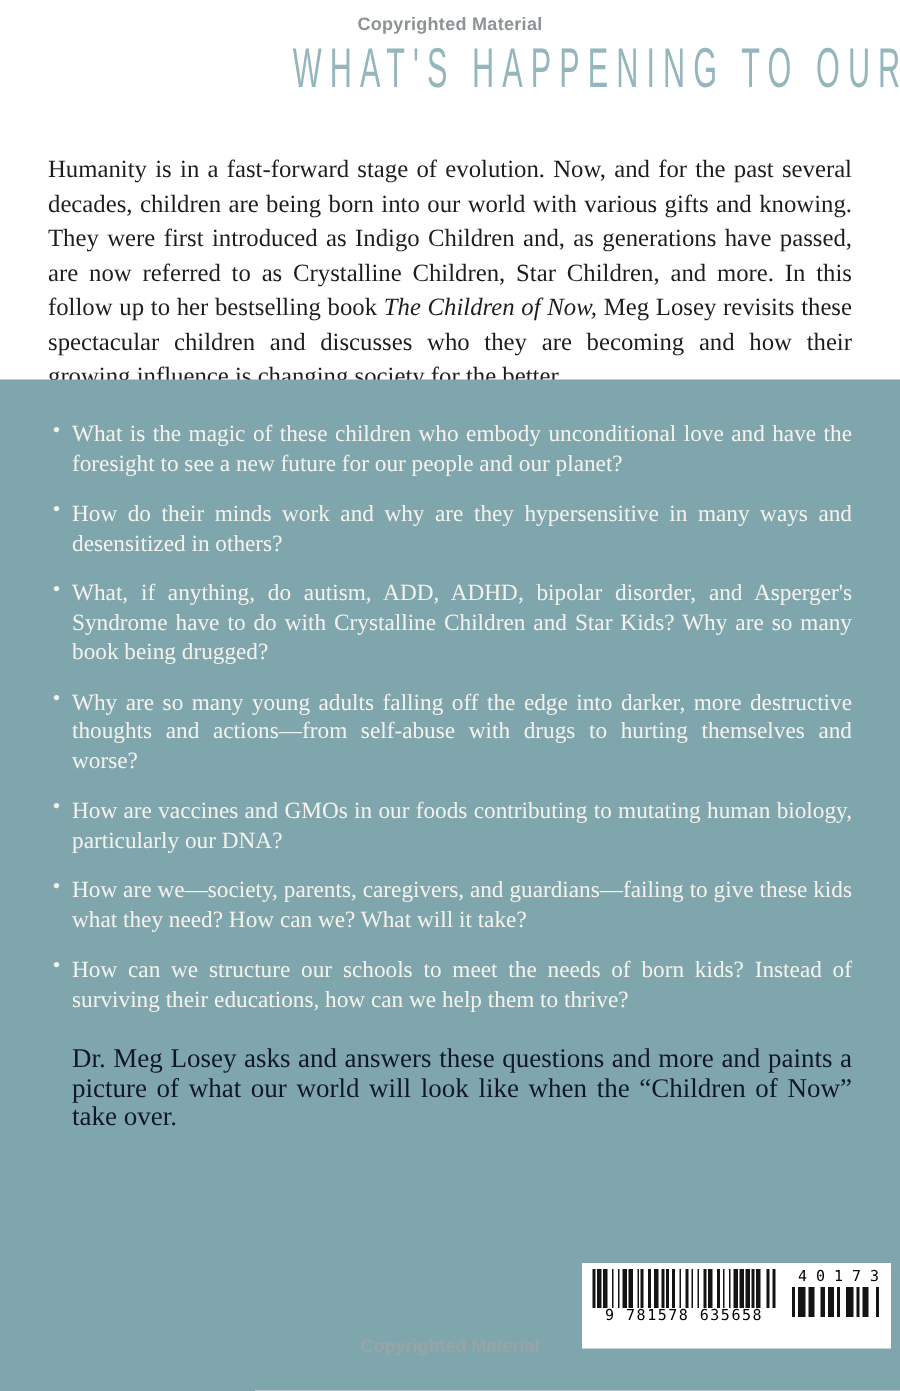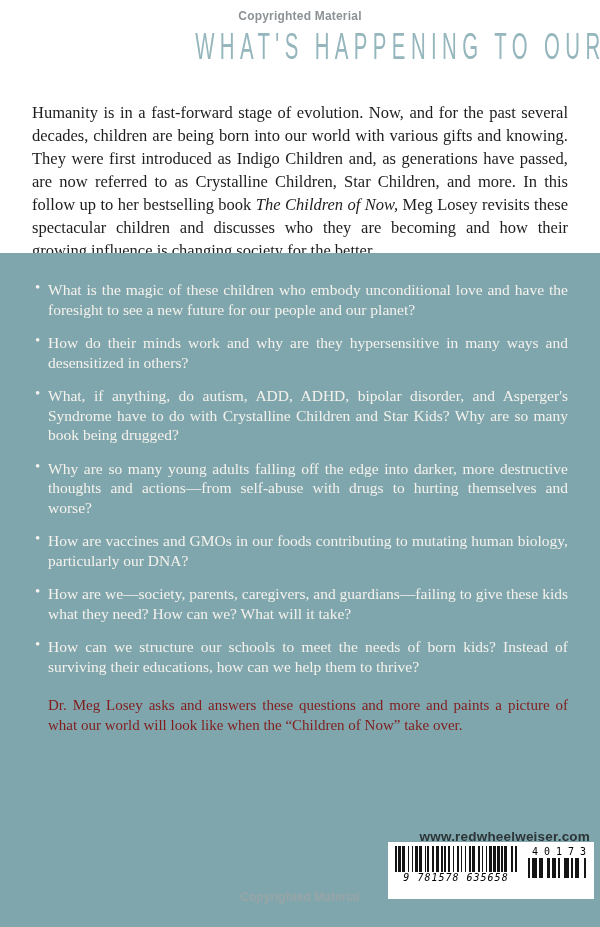--- a/index.html
+++ b/index.html
@@ -42,41 +42,41 @@
   ul.bullet-list li {
     position:relative; padding-left:13px; margin:0 0 14px 0;
     font-size:15.5px; line-height:19.5px; text-align:justify;
     color:#f4f2ec;
   }
   .bullet-marker {
     position:absolute; left:0; top:-2px; font-size:15px; color:#f4f2ec;
   }
   .closing {
     margin:20px 0 16px 13px; width:520px;
-    font-size:15px; line-height:19.5px; text-align:justify;
-    color:#7f1d1d;
+    font-size:18px; line-height:19.5px; text-align:justify;
+    color:#0f172a;
   }
 
   
   .website {
     position:absolute; top:576px; right:10px;
     font-family:"Liberation Sans", sans-serif; font-weight:bold;
     font-size:13.5px; color:#2b3437; letter-spacing:0.2px;
   }
   .barcode-box {
     position:absolute; top:589px; right:6px; width:206px; height:57px;
     background:#ffffff; box-sizing:border-box; padding:3px 6px 0 6px;
   }
   .bc-top {
     display:flex; justify-content:space-between; align-items:baseline;
     font-family:"Liberation Sans", sans-serif; font-weight:bold;
     font-size:10.5px; color:#000;
   }
   .bc-body { display:flex; justify-content:space-between; margin-top:1px; }
-  .ean  { width:124px; text-align:center;font-style:italic; }
+  .ean  { width:124px; text-align:center; }
   .supp { width:62px;  text-align:center; }
   .bars { font-size:0; white-space:nowrap; line-height:0; }
   .bar  { display:inline-block; vertical-align:top; }
   .ink  { background:#141414; }
   .gap  { background:transparent; }
   .digits {
     font-family:"DejaVu Sans Mono", monospace; font-size:10px;
     color:#000; letter-spacing:1px; line-height:12px;
   }
   .supp .digits { letter-spacing:6px; text-indent:6px; }
@@ -104,21 +104,20 @@
         <li><span class="bullet-marker">•</span><span>How do their minds work and why are they hypersensitive in many ways and desensitized in others?</span></li>
         <li><span class="bullet-marker">•</span><span>What, if anything, do autism, ADD, ADHD, bipolar disorder, and Asperger's Syndrome have to do with Crystalline Children and Star Kids?  Why are so many book being drugged?</span></li>
         <li><span class="bullet-marker">•</span><span>Why are so many young adults falling off the edge into darker, more destructive thoughts and actions—from self-abuse with drugs to hurting themselves and worse?</span></li>
         <li><span class="bullet-marker">•</span><span>How are vaccines and GMOs in our foods contributing to mutating human biology, particularly our DNA?</span></li>
         <li><span class="bullet-marker">•</span><span>How are we—society, parents, caregivers, and guardians—failing to give these kids what they need?  How can we?  What will it take?</span></li>
         <li><span class="bullet-marker">•</span><span>How can we structure our schools to meet the needs of born kids?  Instead of surviving their educations, how can we help them to thrive?</span></li>
       </ul>
     <p class="closing">Dr. Meg Losey asks and answers these questions and more and paints a picture of what our world will look like when the “Children of Now” take over.</p>
   </div>
 
-  <div class="website">www.redwheelweiser.com</div>
 
   <div class="barcode-box">
     <div class="bc-body">
       <div class="ean">
         <div class="bars" id="ean-bars"><span class="bar ink" style="width: 1.4023px; height: 26px;"></span><span class="bar gap" style="width: 1.4023px; height: 26px;"></span><span class="bar ink" style="width: 2.8046px; height: 26px;"></span><span class="bar gap" style="width: 1.4023px; height: 26px;"></span><span class="bar ink" style="width: 2.8046px; height: 26px;"></span><span class="bar gap" style="width: 2.8046px; height: 26px;"></span><span class="bar ink" style="width: 1.4023px; height: 26px;"></span><span class="bar gap" style="width: 2.8046px; height: 26px;"></span><span class="bar ink" style="width: 1.4023px; height: 26px;"></span><span class="bar gap" style="width: 1.4023px; height: 26px;"></span><span class="bar ink" style="width: 2.8046px; height: 26px;"></span><span class="bar gap" style="width: 1.4023px; height: 26px;"></span><span class="bar ink" style="width: 2.8046px; height: 26px;"></span><span class="bar gap" style="width: 2.8046px; height: 26px;"></span><span class="bar ink" style="width: 1.4023px; height: 26px;"></span><span class="bar gap" style="width: 1.4023px; height: 26px;"></span><span class="bar ink" style="width: 1.4023px; height: 26px;"></span><span class="bar gap" style="width: 2.8046px; height: 26px;"></span><span class="bar ink" style="width: 2.8046px; height: 26px;"></span><span class="bar gap" style="width: 1.4023px; height: 26px;"></span><span class="bar ink" style="width: 2.8046px; height: 26px;"></span><span class="bar gap" style="width: 2.8046px; height: 26px;"></span><span class="bar ink" style="width: 1.4023px; height: 26px;"></span><span class="bar gap" style="width: 1.4023px; height: 26px;"></span><span class="bar ink" style="width: 1.4023px; height: 26px;"></span><span class="bar gap" style="width: 2.8046px; height: 26px;"></span><span class="bar ink" style="width: 1.4023px; height: 26px;"></span><span class="bar gap" style="width: 2.8046px; height: 26px;"></span><span class="bar ink" style="width: 1.4023px; height: 26px;"></span><span class="bar gap" style="width: 2.8046px; height: 26px;"></span><span class="bar ink" style="width: 2.8046px; height: 26px;"></span><span class="bar gap" style="width: 1.4023px; height: 26px;"></span><span class="bar ink" style="width: 1.4023px; height: 26px;"></span><span class="bar gap" style="width: 2.8046px; height: 26px;"></span><span class="bar ink" style="width: 1.4023px; height: 26px;"></span><span class="bar gap" style="width: 2.8046px; height: 26px;"></span><span class="bar ink" style="width: 1.4023px; height: 26px;"></span><span class="bar gap" style="width: 1.4023px; height: 26px;"></span><span class="bar ink" style="width: 2.8046px; height: 26px;"></span><span class="bar gap" style="width: 2.8046px; height: 26px;"></span><span class="bar ink" style="width: 2.8046px; height: 26px;"></span><span class="bar gap" style="width: 1.4023px; height: 26px;"></span><span class="bar ink" style="width: 1.4023px; height: 26px;"></span><span class="bar gap" style="width: 2.8046px; height: 26px;"></span><span class="bar ink" style="width: 1.4023px; height: 26px;"></span><span class="bar gap" style="width: 1.4023px; height: 26px;"></span><span class="bar ink" style="width: 2.8046px; height: 26px;"></span><span class="bar gap" style="width: 1.4023px; height: 26px;"></span><span class="bar ink" style="width: 2.8046px; height: 26px;"></span><span class="bar gap" style="width: 1.4023px; height: 26px;"></span><span class="bar ink" style="width: 2.8046px; height: 26px;"></span><span class="bar gap" style="width: 1.4023px; height: 26px;"></span><span class="bar ink" style="width: 1.4023px; height: 26px;"></span><span class="bar gap" style="width: 1.4023px; height: 26px;"></span><span class="bar ink" style="width: 2.8046px; height: 26px;"></span><span class="bar gap" style="width: 4.2069px; height: 26px;"></span><span class="bar ink" style="width: 1.4023px; height: 26px;"></span><span class="bar gap" style="width: 2.8046px; height: 26px;"></span><span class="bar ink" style="width: 1.4023px; height: 26px;"></span></div>
         <div class="digits">9 781578 635658</div>
       </div>
       <div class="supp">
         <div class="digits">40173</div>
         <div class="bars" id="supp-bars"><span class="bar ink" style="width: 2.14815px; height: 20px;"></span><span class="bar gap" style="width: 2.14815px; height: 20px;"></span><span class="bar ink" style="width: 4.2963px; height: 20px;"></span><span class="bar gap" style="width: 2.14815px; height: 20px;"></span><span class="bar ink" style="width: 4.2963px; height: 20px;"></span><span class="bar gap" style="width: 4.2963px; height: 20px;"></span><span class="bar ink" style="width: 2.14815px; height: 20px;"></span><span class="bar gap" style="width: 2.14815px; height: 20px;"></span><span class="bar ink" style="width: 4.2963px; height: 20px;"></span><span class="bar gap" style="width: 2.14815px; height: 20px;"></span><span class="bar ink" style="width: 2.14815px; height: 20px;"></span><span class="bar gap" style="width: 4.2963px; height: 20px;"></span><span class="bar ink" style="width: 4.2963px; height: 20px;"></span><span class="bar gap" style="width: 2.14815px; height: 20px;"></span><span class="bar ink" style="width: 2.14815px; height: 20px;"></span><span class="bar gap" style="width: 2.14815px; height: 20px;"></span><span class="bar ink" style="width: 4.2963px; height: 20px;"></span><span class="bar gap" style="width: 4.2963px; height: 20px;"></span><span class="bar ink" style="width: 2.14815px; height: 20px;"></span></div>

